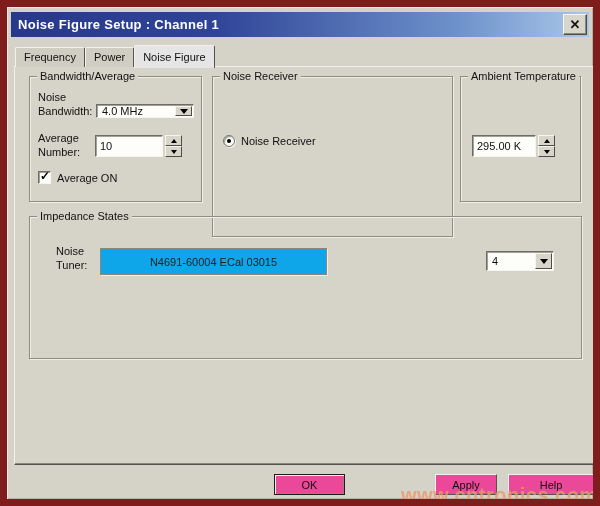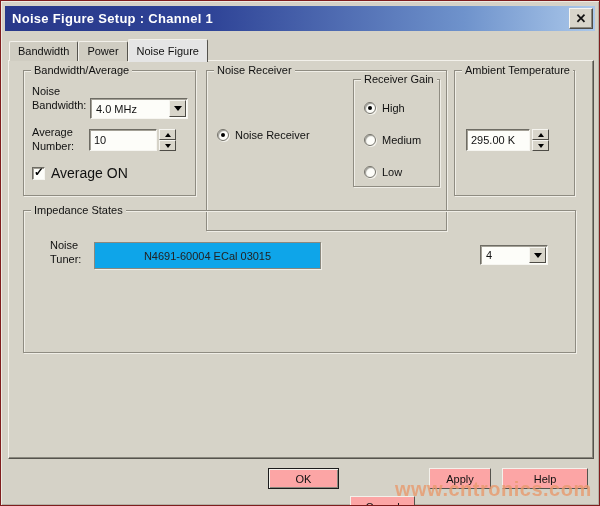--- a/index.html
+++ b/index.html
@@ -1,21 +1,21 @@
 <!DOCTYPE html>
 <html><head>
 <meta charset="utf-8">
 <style>
   html,body { margin:0; padding:0; background:#888; }
   * { box-sizing:border-box; font-family:"Liberation Sans", sans-serif; }
 
   .dialog {
     position:relative; width:600px; height:506px;
     background:#d5d2c7;
-    border:1px solid #7f1d1d;
+    border:7px solid #7f1d1d;
     box-shadow: inset 1px 1px 0 #eceae2, inset -1px -1px 0 #b4b1a6;
     overflow:hidden;
   }
 
   
   .titlebar {
     position:absolute; left:4px; top:5px; right:4px; height:25px;
     background:linear-gradient(90deg,#28388a 0%,#2f4497 35%,#6f93cc 78%,#abc8ea 100%);
     display:flex; align-items:center; padding-left:7px;
   }
@@ -117,39 +117,39 @@
     width:13px; height:13px; background:#fdfdf9; position:relative;
     border-top:1px solid #6e6c64; border-left:1px solid #6e6c64;
     border-bottom:1px solid #f6f5f0; border-right:1px solid #f6f5f0;
     box-shadow: inset 1px 1px 0 #a3a096;
   }
   .checkbox .check {
     display:none; position:absolute; left:1px; top:-2px;
     font-size:12px; font-weight:bold; color:#000; line-height:13px;
   }
   .check-row.checked .checkbox .check { display:block; }
-  .check-row .lbl2 { font-size:14px; color:#111; }
+  .check-row .lbl2 { font-size:11px; color:#111; }
 
   
   .radio-row { position:absolute; display:flex; align-items:center; gap:6px; cursor:pointer; }
   .radio {
     width:12px; height:12px; border-radius:50%; background:#fdfdf9; position:relative;
     border:1px solid #74726a;
     box-shadow: inset 1px 1px 1px rgba(90,88,80,.6), 1px 1px 0 rgba(246,245,240,.9);
   }
   .radio .dot {
     display:none; position:absolute; left:3px; top:3px; width:4px; height:4px;
     border-radius:50%; background:#000;
   }
   .radio-row.selected .radio .dot { display:block; }
   .radio-row .lbl2 { font-size:11px; color:#111; }
 
   
   .btn {
-    position:absolute; top:467px; height:21px; background:#fca5a5;
+    position:absolute; top:467px; height:21px; background:#ec4899;
     font-size:11px; color:#111; cursor:pointer; padding:0;
     border-top:1px solid #f3f1eb; border-left:1px solid #f3f1eb;
     border-right:1px solid #55534d; border-bottom:1px solid #55534d;
   }
   .btn.default {
     border:1px solid #1c1c1c;
     box-shadow: inset 1px 1px 0 #f3f1eb, inset -1px -1px 0 #8a887e;
   }
 
   .watermark {
@@ -164,39 +164,39 @@
 
   <div class="titlebar">
     <span class="title">Noise Figure Setup : Channel 1</span>
     <button class="close-btn">
       <span class="close-glyph">✕</span>
     </button>
   </div>
 
   <div class="tabstrip">
     <div class="tab">
-      <span>Bandwidth</span>
+      <span>Frequency</span>
     </div>
     <div class="tab">
       <span>Power</span>
     </div>
     <div class="tab active">
       <span>Noise Figure</span>
     </div>
   </div>
 
   <div class="tabpage">
 
     <div class="group" style="left:14px;top:9px;width:173px;height:126px;">
       <span class="group-label">Bandwidth/Average</span>
       <div class="lbl" style="left:8px;top:13px;">
         <span>Noise</span>
         <span>Bandwidth:</span>
       </div>
-      <div class="combo" style="left:66px;top:27px;width:98px;height:21px;border-radius:10px;">
+      <div class="combo" style="left:66px;top:27px;width:98px;height:14px;border-radius:10px;">
         <span class="combo-value">4.0 MHz</span>
         <span class="combo-btn">
             <i class="tri-down"></i>
           </span>
       </div>
       <div class="lbl" style="left:8px;top:54px;">
         <span>Average</span>
         <span>Number:</span>
       </div>
       <div class="field" style="left:65px;top:58px;width:68px;height:22px;">10</div>
@@ -217,37 +217,20 @@
     </div>
 
     <div class="group" style="left:197px;top:9px;width:241px;height:161px;">
       <span class="group-label">Noise Receiver</span>
       <div class="radio-row selected" style="left:10px;top:58px;">
         <span class="radio">
             <span class="dot"></span>
           </span>
         <span class="lbl2">Noise Receiver</span>
       </div>
-      <div class="group" style="left:146px;top:8px;width:87px;height:108px;box-shadow:1px 1px 0 #f0eee7, inset 1px 1px 0 #f0eee7;">
-        <span class="group-label">Receiver Gain</span>
-        <div class="radio-row selected" style="left:10px;top:22px;">
-          <span class="radio">
-              <span class="dot"></span>
-            </span>
-          <span class="lbl2">High</span>
-        </div>
-        <div class="radio-row" style="left:10px;top:54px;">
-          <span class="radio"></span>
-          <span class="lbl2">Medium</span>
-        </div>
-        <div class="radio-row" style="left:10px;top:86px;">
-          <span class="radio"></span>
-          <span class="lbl2">Low</span>
-        </div>
-      </div>
     </div>
 
     <div class="group" style="left:445px;top:9px;width:121px;height:126px;">
       <span class="group-label">Ambient Temperature</span>
       <div class="field" style="left:11px;top:58px;width:64px;height:22px;">295.00 K</div>
       <div class="spinner" style="left:77px;top:58px;">
         <div class="spin-btn">
             <i class="tri-up-sm"></i>
           </div>
         <div class="spin-btn">

